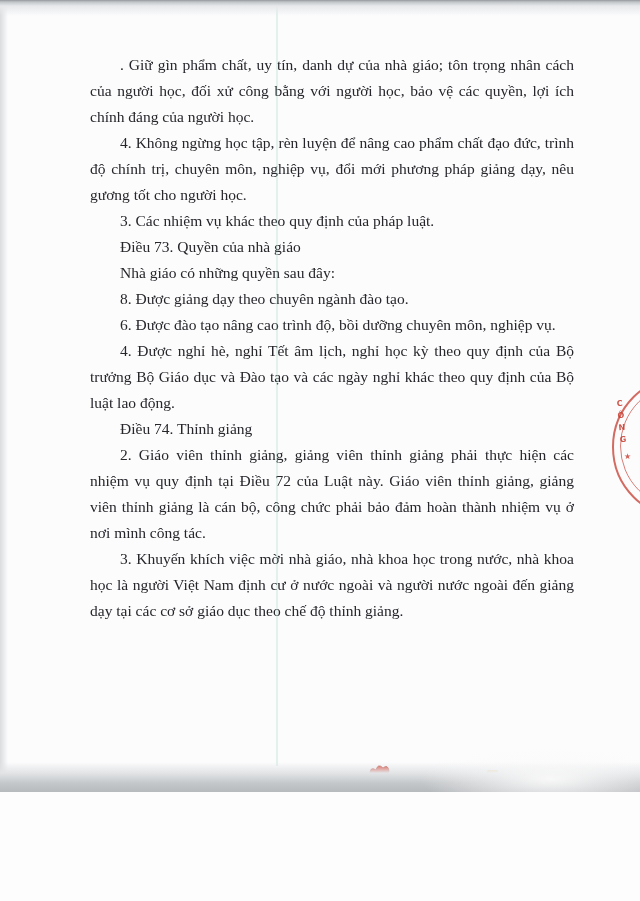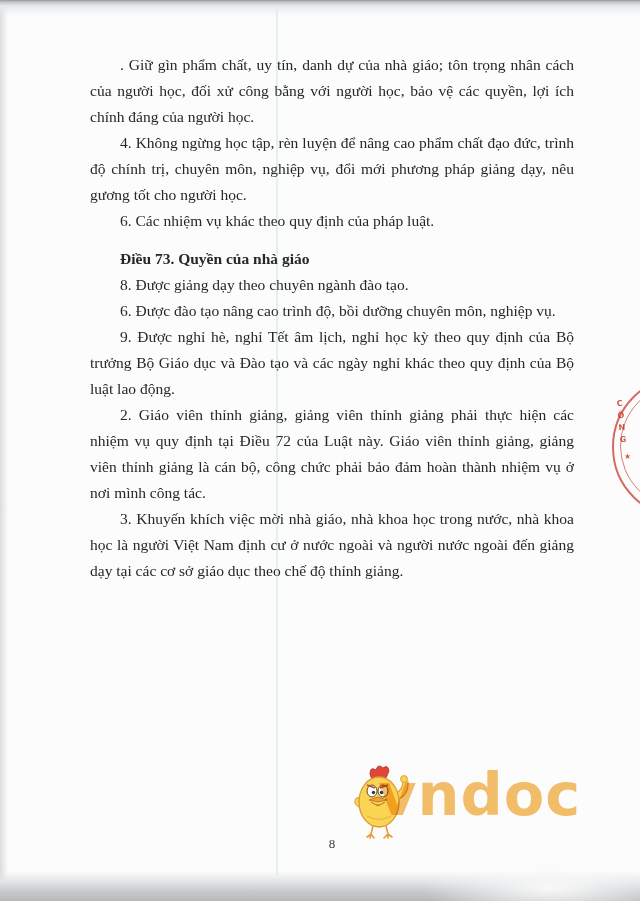--- a/index.html
+++ b/index.html
@@ -4,21 +4,21 @@
 <style>
   html, body {
     margin: 0; padding: 0;
     width: 640px; height: 901px;
     background: #fdfdfe;
     overflow: hidden;
     font-family: "Liberation Serif", "DejaVu Serif", serif;
   }
   .scan-page {
     position: absolute; inset: 0;
-    width: 640px; height: 901px;
+    width: 640px; height: 792px;
     background: #fcfcfd;
     overflow: hidden;
   }
   
   .edge-top {
     position: absolute; top: 0; left: 0; right: 0; height: 16px;
     background: linear-gradient(180deg, #94979b 0px, #c2c5c8 2px, #e7e9eb 6px, rgba(252,252,253,0) 16px);
     pointer-events: none;
   }
   .edge-bottom {
@@ -42,21 +42,21 @@
     pointer-events: none;
   }
   
   .page-text {
     position: absolute; left: 90px; top: 52px; width: 484px;
     font-size: 15.5px; line-height: 26px;
     color: #26262b;
     text-align: justify;
   }
   .block { margin: 0; text-indent: 30px; }
-  .block.heading { font-weight: bold; margin-top: 12px; }
+  .block.heading { font-weight: normal; }
   .page-number {
     position: absolute; left: 90px; top: 836px; width: 484px;
     text-align: center; font-size: 13px; color: #3a3a3e;
   }
   
   .watermark {
     position: absolute; left: 378px; top: 770px;
     font-family: "DejaVu Sans", sans-serif;
     font-weight: bold; font-size: 59px; line-height: 50px;
     letter-spacing: 1px;
@@ -95,25 +95,27 @@
   }
 </style>
 </head>
 <body>
 
 <div class="scan-page">
 
   <div class="page-text">
       <p class="block paragraph">. Giữ gìn phẩm chất, uy tín, danh dự của nhà giáo; tôn trọng nhân cách của người học, đối xử công bằng với người học, bảo vệ các quyền, lợi ích chính đáng của người học.</p>
       <p class="block paragraph">4. Không ngừng học tập, rèn luyện để nâng cao phẩm chất đạo đức, trình độ chính trị, chuyên môn, nghiệp vụ, đổi mới phương pháp giảng dạy, nêu gương tốt cho người học.</p>
-      <p class="block paragraph">6. Các nhiệm vụ khác theo quy định của pháp luật.</p>
+      <p class="block paragraph">3. Các nhiệm vụ khác theo quy định của pháp luật.</p>
       <p class="block heading">Điều 73. Quyền của nhà giáo</p>
+      <p class="block paragraph">Nhà giáo có những quyền sau đây:</p>
       <p class="block paragraph">8. Được giảng dạy theo chuyên ngành đào tạo.</p>
       <p class="block paragraph">6. Được đào tạo nâng cao trình độ, bồi dưỡng chuyên môn, nghiệp vụ.</p>
-      <p class="block paragraph">9. Được nghỉ hè, nghỉ Tết âm lịch, nghỉ học kỳ theo quy định của Bộ trưởng Bộ Giáo dục và Đào tạo và các ngày nghỉ khác theo quy định của Bộ luật lao động.</p>
+      <p class="block paragraph">4. Được nghỉ hè, nghỉ Tết âm lịch, nghỉ học kỳ theo quy định của Bộ trưởng Bộ Giáo dục và Đào tạo và các ngày nghỉ khác theo quy định của Bộ luật lao động.</p>
+      <p class="block heading">Điều 74. Thỉnh giảng</p>
       <p class="block paragraph">2. Giáo viên thỉnh giảng, giảng viên thỉnh giảng phải thực hiện các nhiệm vụ quy định tại Điều 72 của Luật này. Giáo viên thỉnh giảng, giảng viên thỉnh giảng là cán bộ, công chức phải bảo đảm hoàn thành nhiệm vụ ở nơi mình công tác.</p>
       <p class="block paragraph">3. Khuyến khích việc mời nhà giáo, nhà khoa học trong nước, nhà khoa học là người Việt Nam định cư ở nước ngoài và người nước ngoài đến giảng dạy tại các cơ sở giáo dục theo chế độ thỉnh giảng.</p>
     </div>
 
   <div class="page-number">8</div>
 
   <div class="stamp-ring outer"></div>
   <div class="stamp-ring inner"></div>
   <div class="stamp-text" style="color: rgb(198, 59, 46);">CÔNG</div>
   <div class="stamp-star" style="color: rgb(198, 59, 46);">★</div>

